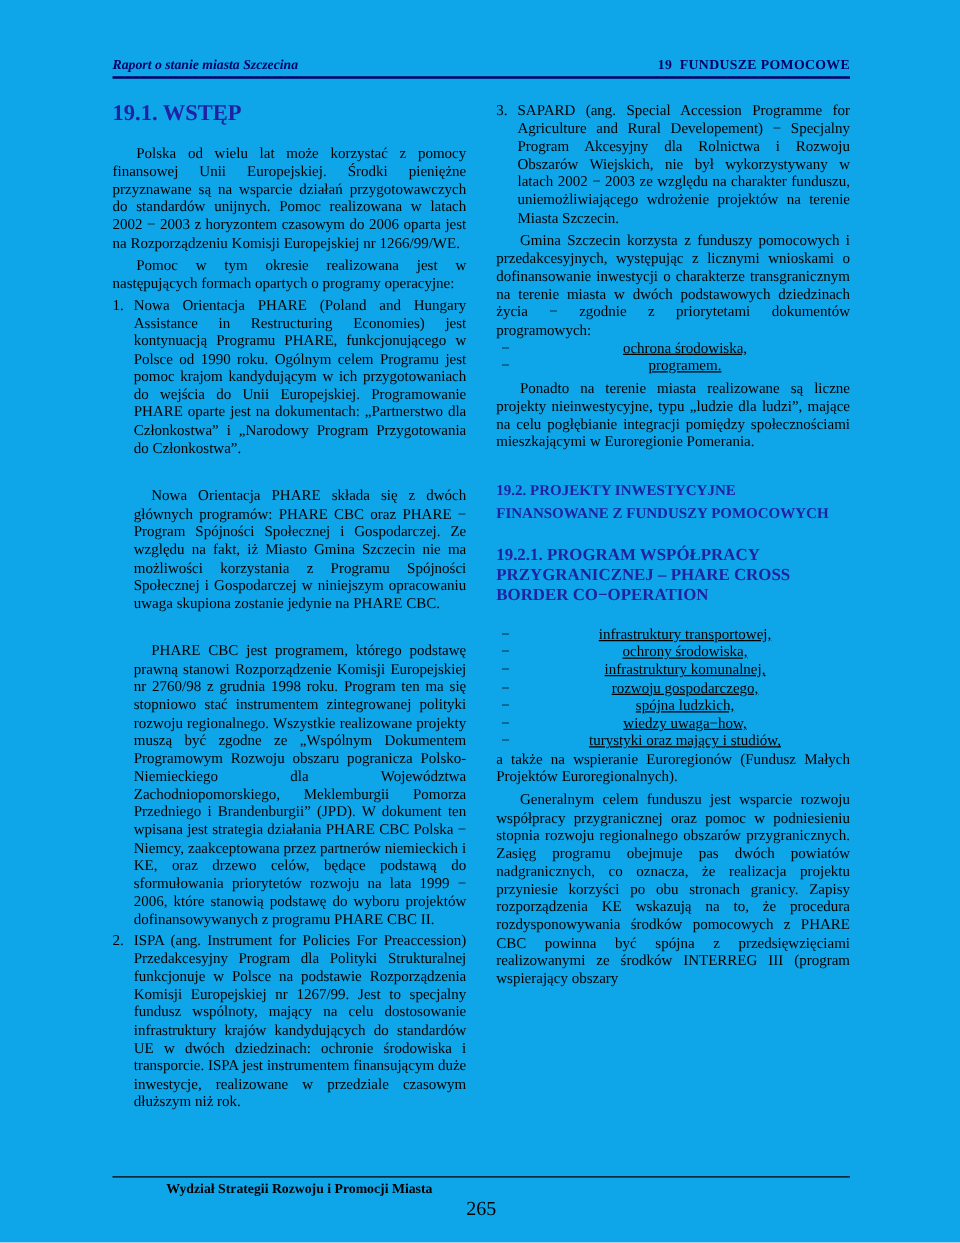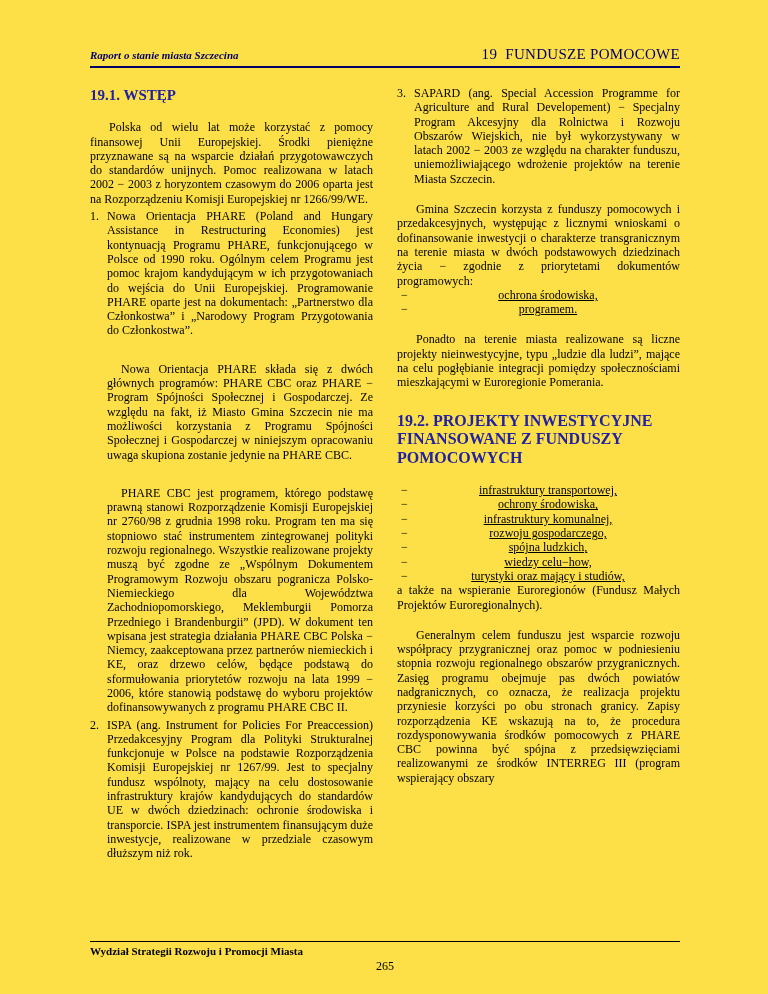--- a/index.html
+++ b/index.html
@@ -1,83 +1,84 @@
 <!DOCTYPE html>
 <html lang="pl"><head>
 <meta charset="utf-8">
 <style>
   * { margin:0; padding:0; box-sizing:border-box; }
   html, body { background:#ffffff; }
   body { width:768px; margin:0 auto; }
   .page {
     position:relative;
     width:768px; height:994px;
-    background:#fde047;
+    background:#0ea5e9;
     font-family:"Liberation Serif", serif;
     color:#000000;
     overflow:hidden;
   }
   .content { position:absolute; left:90px; width:590px; top:46px; }
 
   
   .header-row { display:flex; justify-content:space-between; align-items:baseline; }
   .hdr-left  { font-size:11px; font-weight:bold; font-style:italic; color:#000066; }
-  .hdr-right { font-size:15px; font-weight:normal; color:#000066; letter-spacing:0.3px; }
+  .hdr-right { font-size:11px; font-weight:bold; color:#000066; letter-spacing:0.3px; }
   .hdr-rule  { border:none; border-top:2.5px solid #000066; margin-top:3px; }
 
   
   .columns { display:flex; gap:24px; margin-top:18px; }
   .col {
     width:283px; flex:none;
     font-size:12px; line-height:14.3px;
     text-align:justify;
     hyphens:auto; -webkit-hyphens:auto;
   }
 
-  .sec1 { font-size:15px; font-weight:bold; color:#2121a3; margin:2px 0 18px; text-align:left; }
-  .sec2 { font-size:16px; line-height:18.5px; font-weight:bold; color:#2121a3; margin:22px 0 16px; text-align:left; hyphens:none; }
+  .sec1 { font-size:18px; font-weight:bold; color:#2121a3; margin:2px 0 18px; text-align:left; }
+  .sec2 { font-size:12px; line-height:18.5px; font-weight:bold; color:#2121a3; margin:22px 0 16px; text-align:left; hyphens:none; }
   .sec3 { font-size:13.5px; line-height:16px; font-weight:bold; color:#2121a3; margin:0 0 16px; text-align:left; hyphens:none; }
 
   p { margin:0; }
-  .sp { margin-top:16px; }
+  .sp { margin-top:4px; }
   .p-indent { text-indent:19px; }
 
   .list-item { display:flex; margin-top:3px; }
   .num { width:17px; flex:none; }
   .item-body { flex:1; min-width:0; }
   .inner-indent { text-indent:14px;margin-top:24px; }
 
   .bullet { display:flex; padding-left:4px; }
   .bullet .dash { width:15px; flex:none; }
   .bullet .b-text { flex:1; text-align:center;text-decoration:underline; }
 
   
   .footer { position:absolute; left:90px; width:590px; top:941px; }
   .footer-rule { border:none; border-top:1px solid #000000; }
-  .footer-dept { font-size:11px; font-weight:bold; margin-top:3px; }
-  .page-num { text-align:center; font-size:12px; margin-top:2px; }
+  .footer-dept { font-size:11px; font-weight:bold; margin-top:3px;margin-left:43px; }
+  .page-num { text-align:center; font-size:16px; margin-top:2px; }
 </style>
 </head>
 <body>
 
 <div class="page">
   <div class="content">
 
     <div class="header-row">
       <span class="hdr-left">Raport o stanie miasta Szczecina</span>
       <span class="hdr-right">19&nbsp;&nbsp;FUNDUSZE POMOCOWE</span>
     </div>
     <hr class="hdr-rule">
 
     <div class="columns">
 
       <div class="col">
         <h1 class="sec1">19.1. WSTĘP</h1>
 
         <p class="p-indent">Polska od wielu lat może korzystać z pomocy finansowej Unii Europejskiej. Środki pieniężne przyznawane są na wsparcie działań przygotowawczych do standardów unijnych. Pomoc realizowana w latach 2002 − 2003 z horyzontem czasowym do 2006 oparta jest na Rozporządzeniu Komisji Europejskiej nr 1266/99/WE.</p>
+        <p class="p-indent sp">Pomoc w tym okresie realizowana jest w następujących formach opartych o programy operacyjne:</p>
 
         <div class="list-item">
           <span class="num">1.</span>
           <div class="item-body">
             <p>Nowa Orientacja PHARE (Poland and Hungary Assistance in Restructuring Economies) jest kontynuacją Programu PHARE, funkcjonującego w Polsce od 1990 roku. Ogólnym celem Programu jest pomoc krajom kandydującym w ich przygotowaniach do wejścia do Unii Europejskiej. Programowanie PHARE oparte jest na dokumentach: „Partnerstwo dla Członkostwa” i „Narodowy Program Przygotowania do Członkostwa”.</p>
             <p class="inner-indent">Nowa Orientacja PHARE składa się z dwóch głównych programów: PHARE CBC oraz PHARE − Program Spójności Społecznej i Gospodarczej. Ze względu na fakt, iż Miasto Gmina Szczecin nie ma możliwości korzystania z Programu Spójności Społecznej i Gospodarczej w niniejszym opracowaniu uwaga skupiona zostanie jedynie na PHARE CBC.</p>
             <p class="inner-indent">PHARE CBC jest programem, którego podstawę prawną stanowi Rozporządzenie Komisji Europejskiej nr 2760/98 z grudnia 1998 roku. Program ten ma się stopniowo stać instrumentem zintegrowanej polityki rozwoju regionalnego. Wszystkie realizowane projekty muszą być zgodne ze „Wspólnym Dokumentem Programowym Rozwoju obszaru pogranicza Polsko-Niemieckiego dla Województwa Zachodniopomorskiego, Meklemburgii Pomorza Przedniego i Brandenburgii” (JPD). W dokument ten wpisana jest strategia działania PHARE CBC Polska − Niemcy, zaakceptowana przez partnerów niemieckich i KE, oraz drzewo celów, będące podstawą do sformułowania priorytetów rozwoju na lata 1999 − 2006, które stanowią podstawę do wyboru projektów dofinansowywanych z programu PHARE CBC II.</p>
           </div>
         </div>
 
@@ -105,20 +106,21 @@
           <span class="b-text">ochrona środowiska,</span>
         </div>
         <div class="bullet">
           <span class="dash">−</span>
           <span class="b-text">programem.</span>
         </div>
 
         <p class="p-indent sp">Ponadto na terenie miasta realizowane są liczne projekty nieinwestycyjne, typu „ludzie dla ludzi”, mające na celu pogłębianie integracji pomiędzy społecznościami mieszkającymi w Euroregionie Pomerania.</p>
 
         <h2 class="sec2">19.2. PROJEKTY INWESTYCYJNE FINANSOWANE Z FUNDUSZY POMOCOWYCH</h2>
+        <h3 class="sec3">19.2.1. PROGRAM WSPÓŁPRACY PRZYGRANICZNEJ – PHARE CROSS BORDER CO−OPERATION</h3>
 
 
         <div class="bullet">
           <span class="dash">−</span>
           <span class="b-text">infrastruktury transportowej,</span>
         </div>
         <div class="bullet">
           <span class="dash">−</span>
           <span class="b-text">ochrony środowiska,</span>
         </div>
@@ -129,21 +131,21 @@
         <div class="bullet">
           <span class="dash">−</span>
           <span class="b-text">rozwoju gospodarczego,</span>
         </div>
         <div class="bullet">
           <span class="dash">−</span>
           <span class="b-text">spójna ludzkich,</span>
         </div>
         <div class="bullet">
           <span class="dash">−</span>
-          <span class="b-text">wiedzy celu−how,</span>
+          <span class="b-text">wiedzy uwaga−how,</span>
         </div>
         <div class="bullet">
           <span class="dash">−</span>
           <span class="b-text">turystyki oraz mający i studiów,</span>
         </div>
 
         <p>a także na wspieranie Euroregionów (Fundusz Małych Projektów Euroregionalnych).</p>
         <p class="p-indent sp">Generalnym celem funduszu jest wsparcie rozwoju współpracy przygranicznej oraz pomoc w podniesieniu stopnia rozwoju regionalnego obszarów przygranicznych. Zasięg programu obejmuje pas dwóch powiatów nadgranicznych, co oznacza, że realizacja projektu przyniesie korzyści po obu stronach granicy. Zapisy rozporządzenia KE wskazują na to, że procedura rozdysponowywania środków pomocowych z PHARE CBC powinna być spójna z przedsięwzięciami realizowanymi ze środków INTERREG III (program wspierający obszary</p>
       </div>
     </div>

